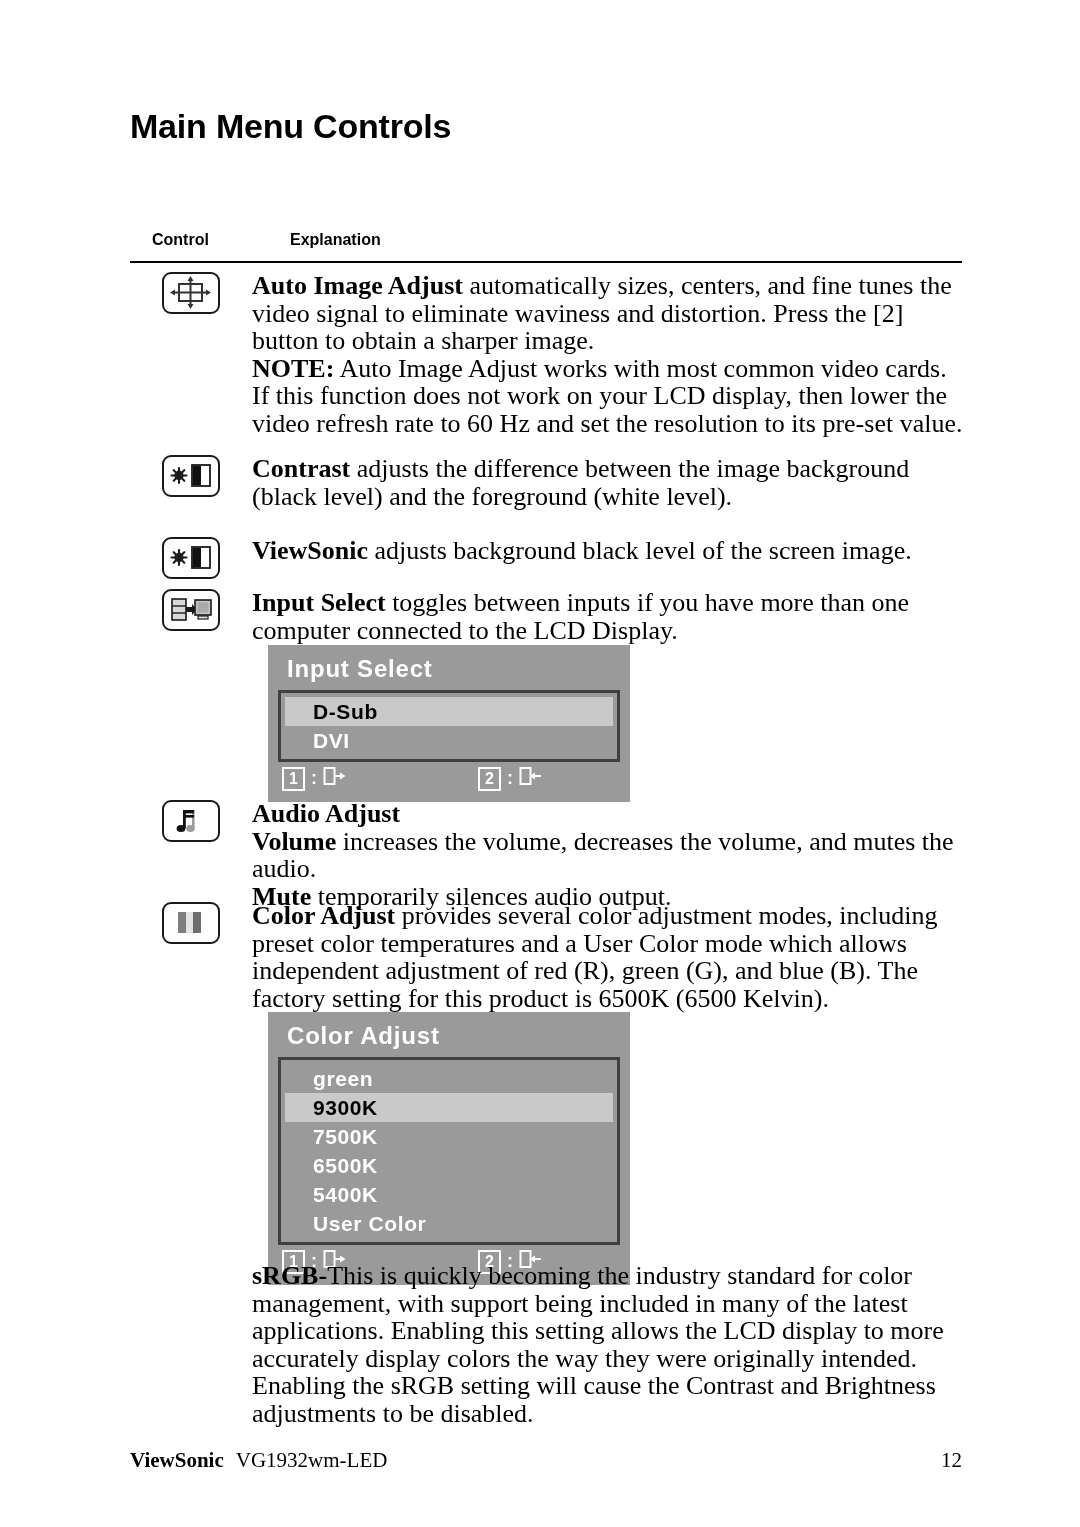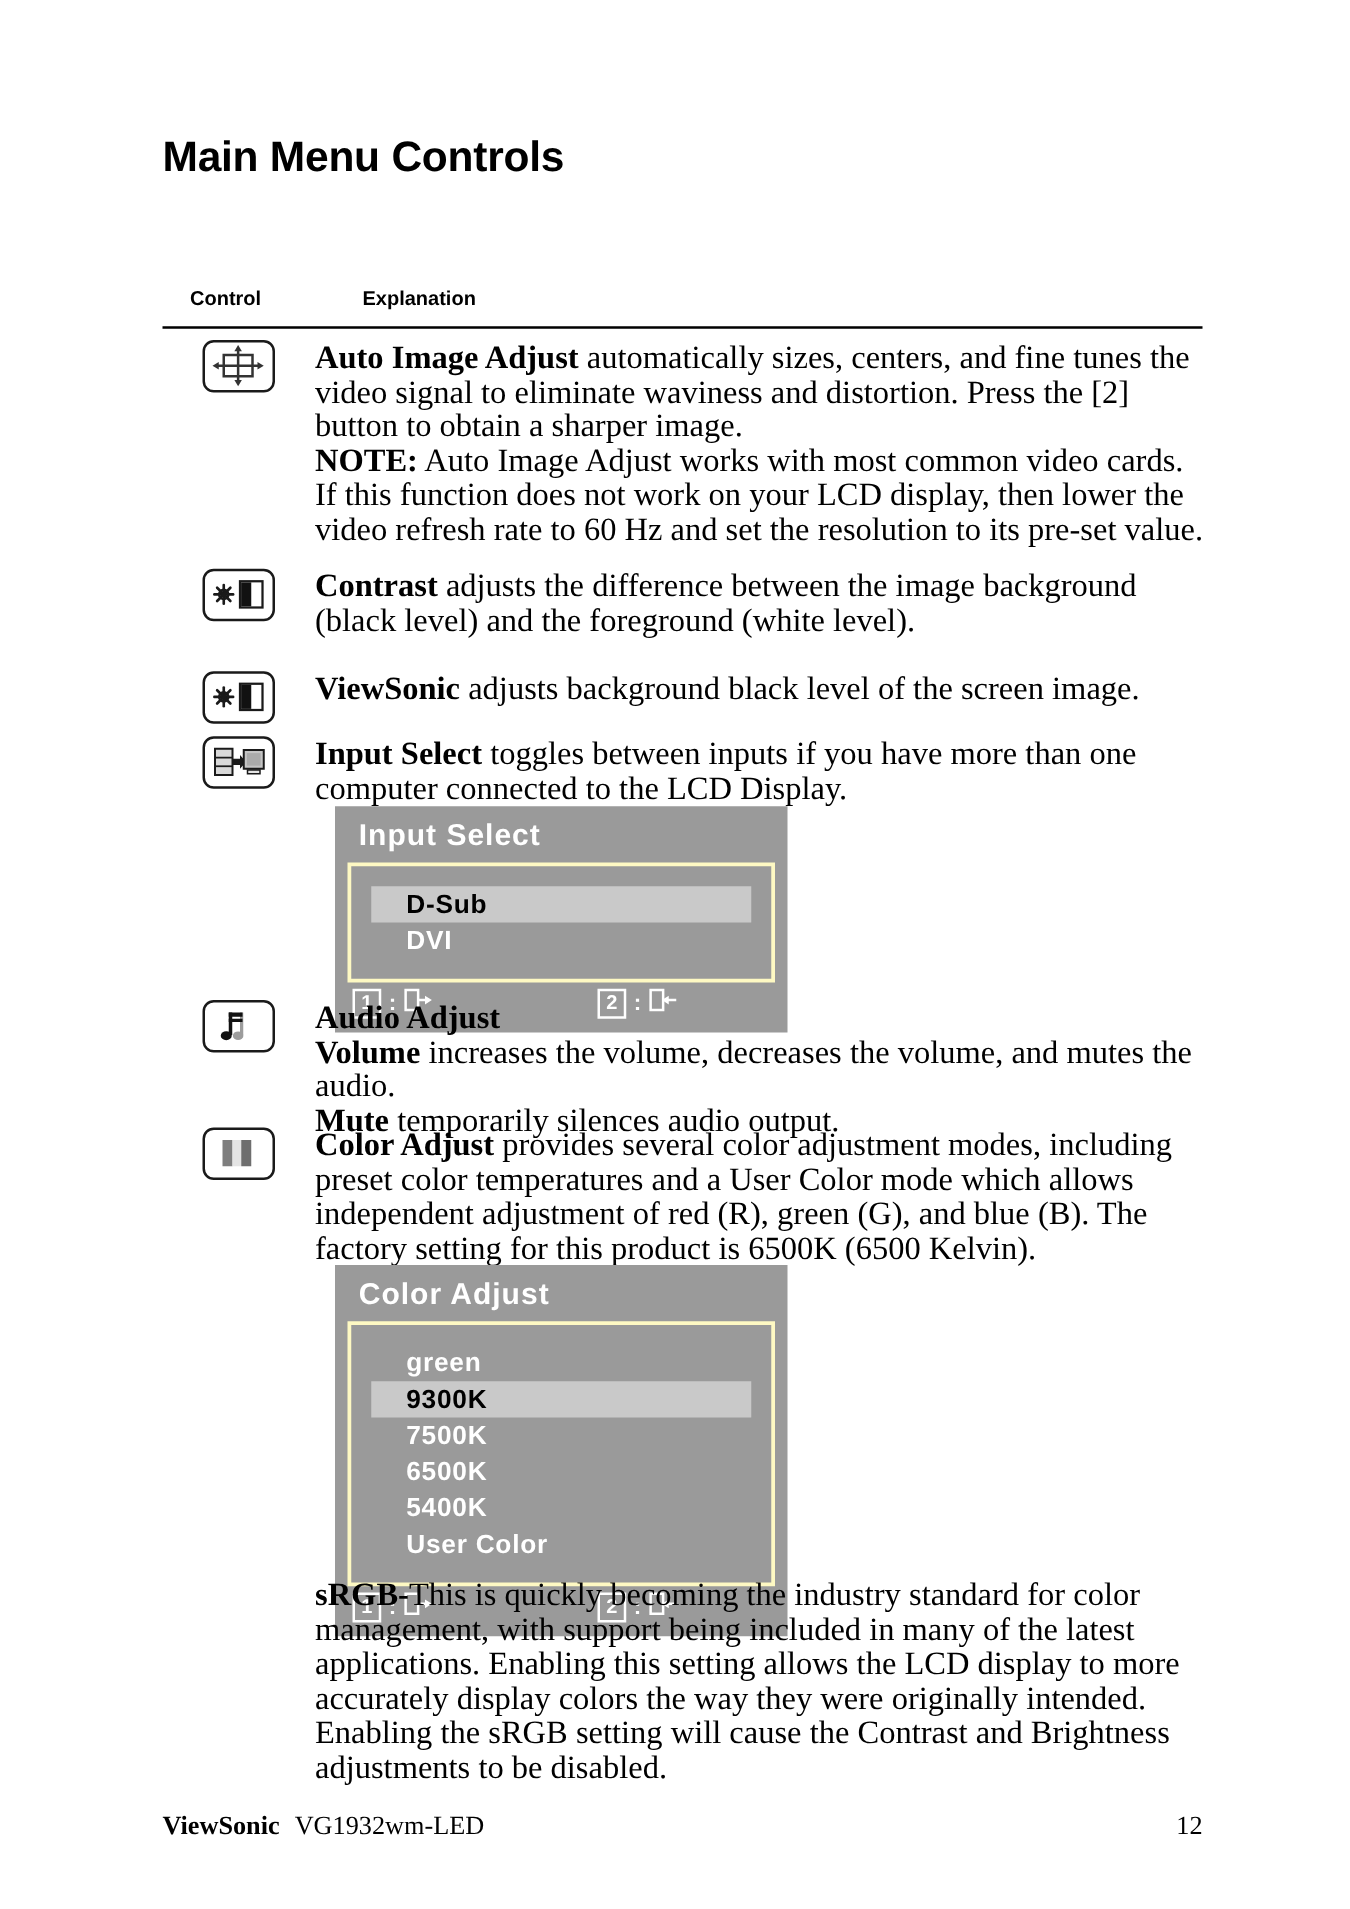--- a/index.html
+++ b/index.html
@@ -111,24 +111,24 @@
   }
   .osd-title {
     font-family: "Liberation Sans", sans-serif;
     font-weight: bold;
     font-size: 24px;
     color: #ffffff;
     letter-spacing: 0.8px;
     margin: 2px 0 7px 9px;
   }
   .osd-list {
-    border: 3px solid #fef9c3;
+    border: 3px solid #404040;
     background: #9a9a9a;
     box-sizing: border-box;
-    padding: 16px;
+    padding: 4px;
   }
   .osd-item {
     font-family: "Liberation Sans", sans-serif;
     font-weight: bold;
     font-size: 21px;
     color: #ffffff;
     letter-spacing: 0.6px;
     padding: 2px 0 2px 28px;
     line-height: 25px;
     box-sizing: border-box;

